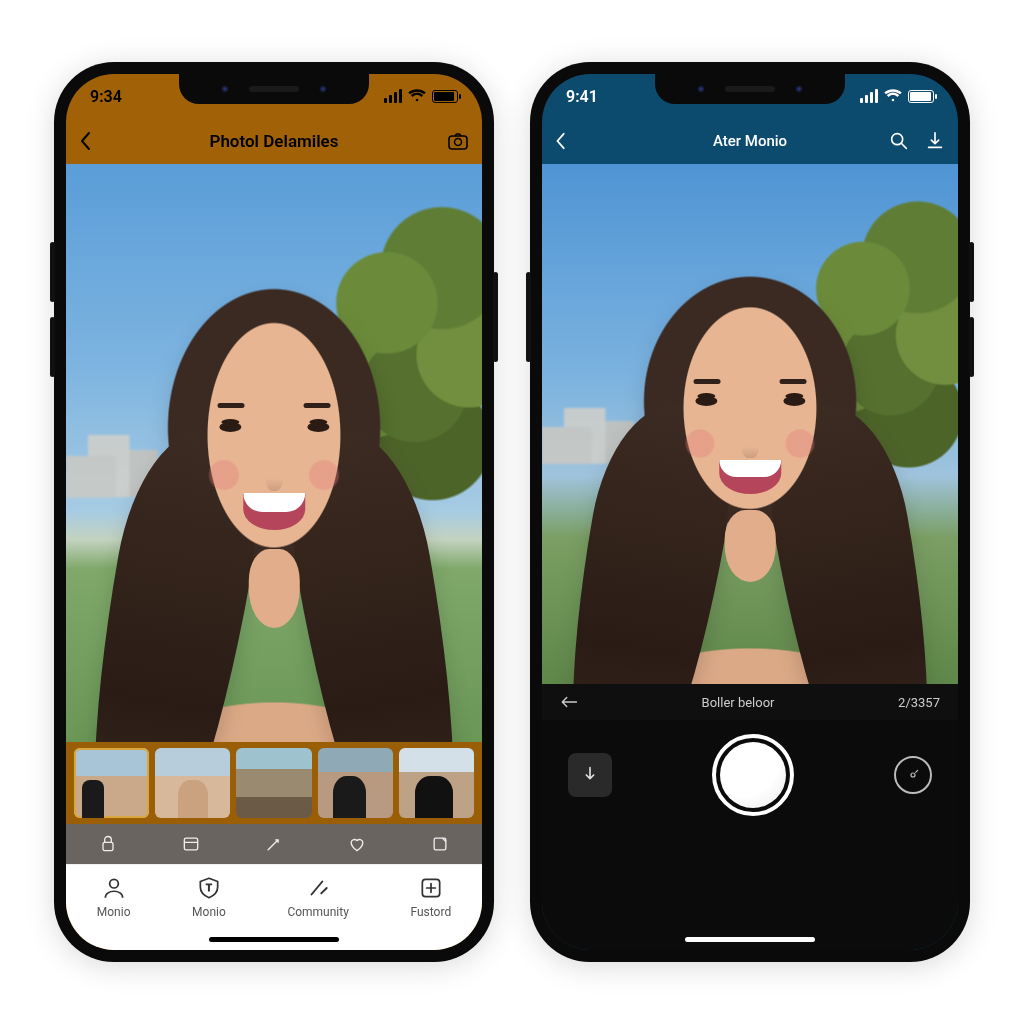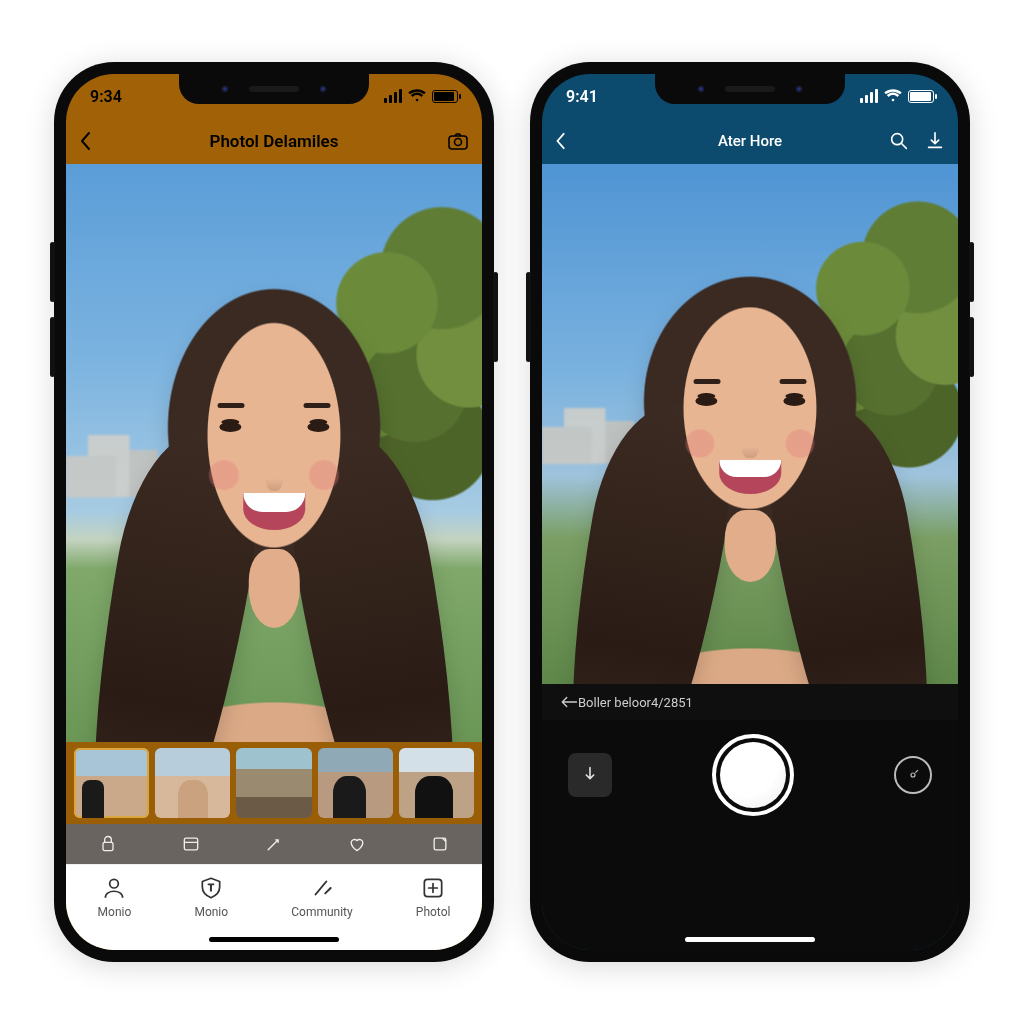--- a/index.html
+++ b/index.html
@@ -312,21 +312,21 @@
   .home-ind {
     position:absolute; bottom:8px; left:50%; transform:translateX(-50%);
     width:130px; height:5px; border-radius:3px;
   }
   .screen.light .home-ind{ background:#000; }
   .screen.dark  .home-ind{ background:#fff; }
 
   
   .subhead {
     height: 36px;
-    display:flex; align-items:center; 
+    display:flex; align-items:center; justify-content:space-between;
     padding: 11px 18px;
     font-size: 13px; color:#ccc;
     background:#0f0f0f;
   }
   .capture-area {
     flex:1;
     background:#0b0b0b;
     display:flex;
     flex-direction:column;
     align-items:center;
@@ -501,21 +501,21 @@
         <svg width="26" height="26" viewBox="0 0 24 24" fill="none">
             <path d="M6 18L16 6m-1 11l5-5" stroke="#333" stroke-width="1.8" stroke-linecap="round"></path>
           </svg>
         <span>Community</span>
       </div>
       <div class="tab">
         <svg width="26" height="26" viewBox="0 0 24 24" fill="none">
             <rect x="4" y="4" width="16" height="16" rx="3" stroke="#333" stroke-width="1.6"></rect>
             <path d="M12 8v8M8 12h8" stroke="#333" stroke-width="1.6" stroke-linecap="round"></path>
           </svg>
-        <span>Photol</span>
+        <span>Fustord</span>
       </div>
     </div>
 
     <div class="home-ind"></div>
   </div>
 </div>
 
 <div class="phone right">
   <div class="side-btn vol1"></div>
   <div class="side-btn vol2"></div>
@@ -546,21 +546,21 @@
     </div>
 
     <div class="navbar">
       <div class="side">
         <span class="icon-btn">
           <svg width="14" height="18" viewBox="0 0 12 20" fill="none">
               <path d="M9 2L2 10l7 8" stroke="#fff" stroke-width="2" stroke-linecap="round" stroke-linejoin="round"></path>
             </svg>
         </span>
       </div>
-      <div class="center" style="font-size:15px;font-weight:500">Ater Hore</div>
+      <div class="center" style="font-size:15px;font-weight:500">Ater Monio</div>
       <div class="side right">
         <span class="icon-btn">
           <svg width="22" height="22" viewBox="0 0 24 24" fill="none">
               <circle cx="10" cy="10" r="6" stroke="#fff" stroke-width="1.8"></circle>
               <path d="M15 15l5 5" stroke="#fff" stroke-width="1.8" stroke-linecap="round"></path>
             </svg>
         </span>
         <span class="icon-btn">
           <svg width="22" height="22" viewBox="0 0 24 24" fill="none">
               <path d="M12 3v12m0 0l-4-4m4 4l4-4M5 19h14" stroke="#fff" stroke-width="1.8" stroke-linecap="round" stroke-linejoin="round"></path>
@@ -599,21 +599,21 @@
       </div>
     </div>
 
     <div class="subhead">
       <span class="icon-btn">
         <svg width="18" height="14" viewBox="0 0 24 18" fill="none">
             <path d="M22 9H3m0 0l6-6M3 9l6 6" stroke="#ccc" stroke-width="1.8" stroke-linecap="round" stroke-linejoin="round"></path>
           </svg>
       </span>
       <span>Boller beloor</span>
-      <span>4/2851</span>
+      <span>2/3357</span>
     </div>
 
     <div class="capture-area">
       <div class="cap-row">
         <div class="sqbtn">
           <svg width="22" height="22" viewBox="0 0 24 24" fill="none">
               <path d="M12 4v12m0 0l-4-4m4 4l4-4" stroke="#ddd" stroke-width="1.8" stroke-linecap="round" stroke-linejoin="round"></path>
             </svg>
         </div>
         <div class="shutter">

